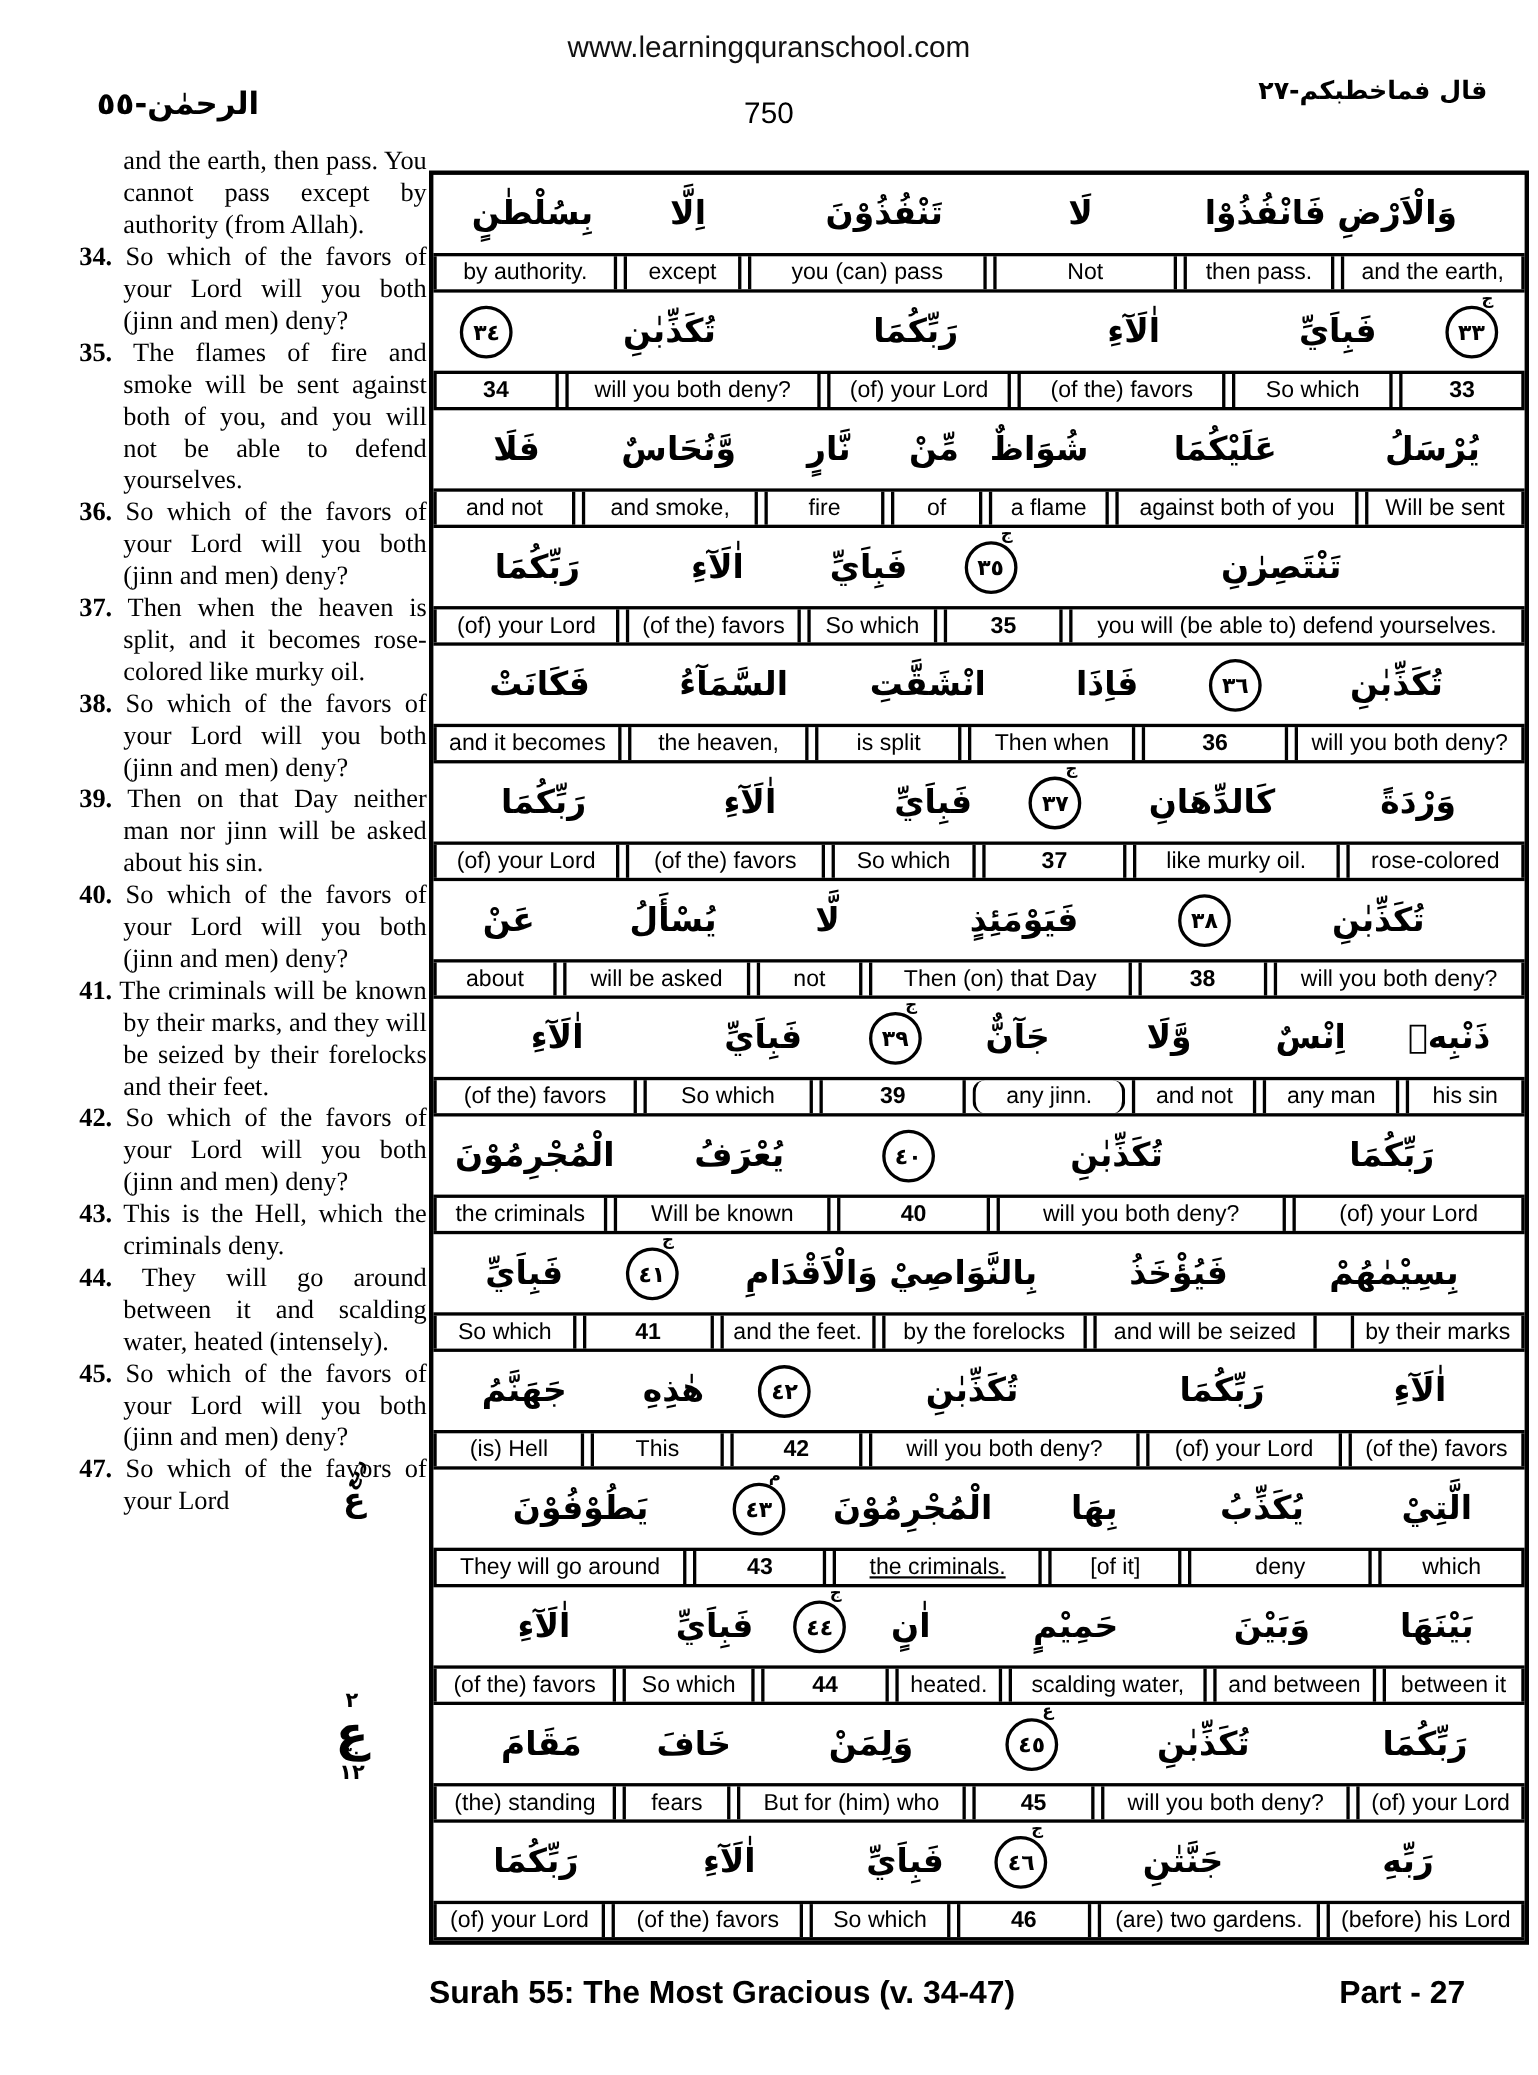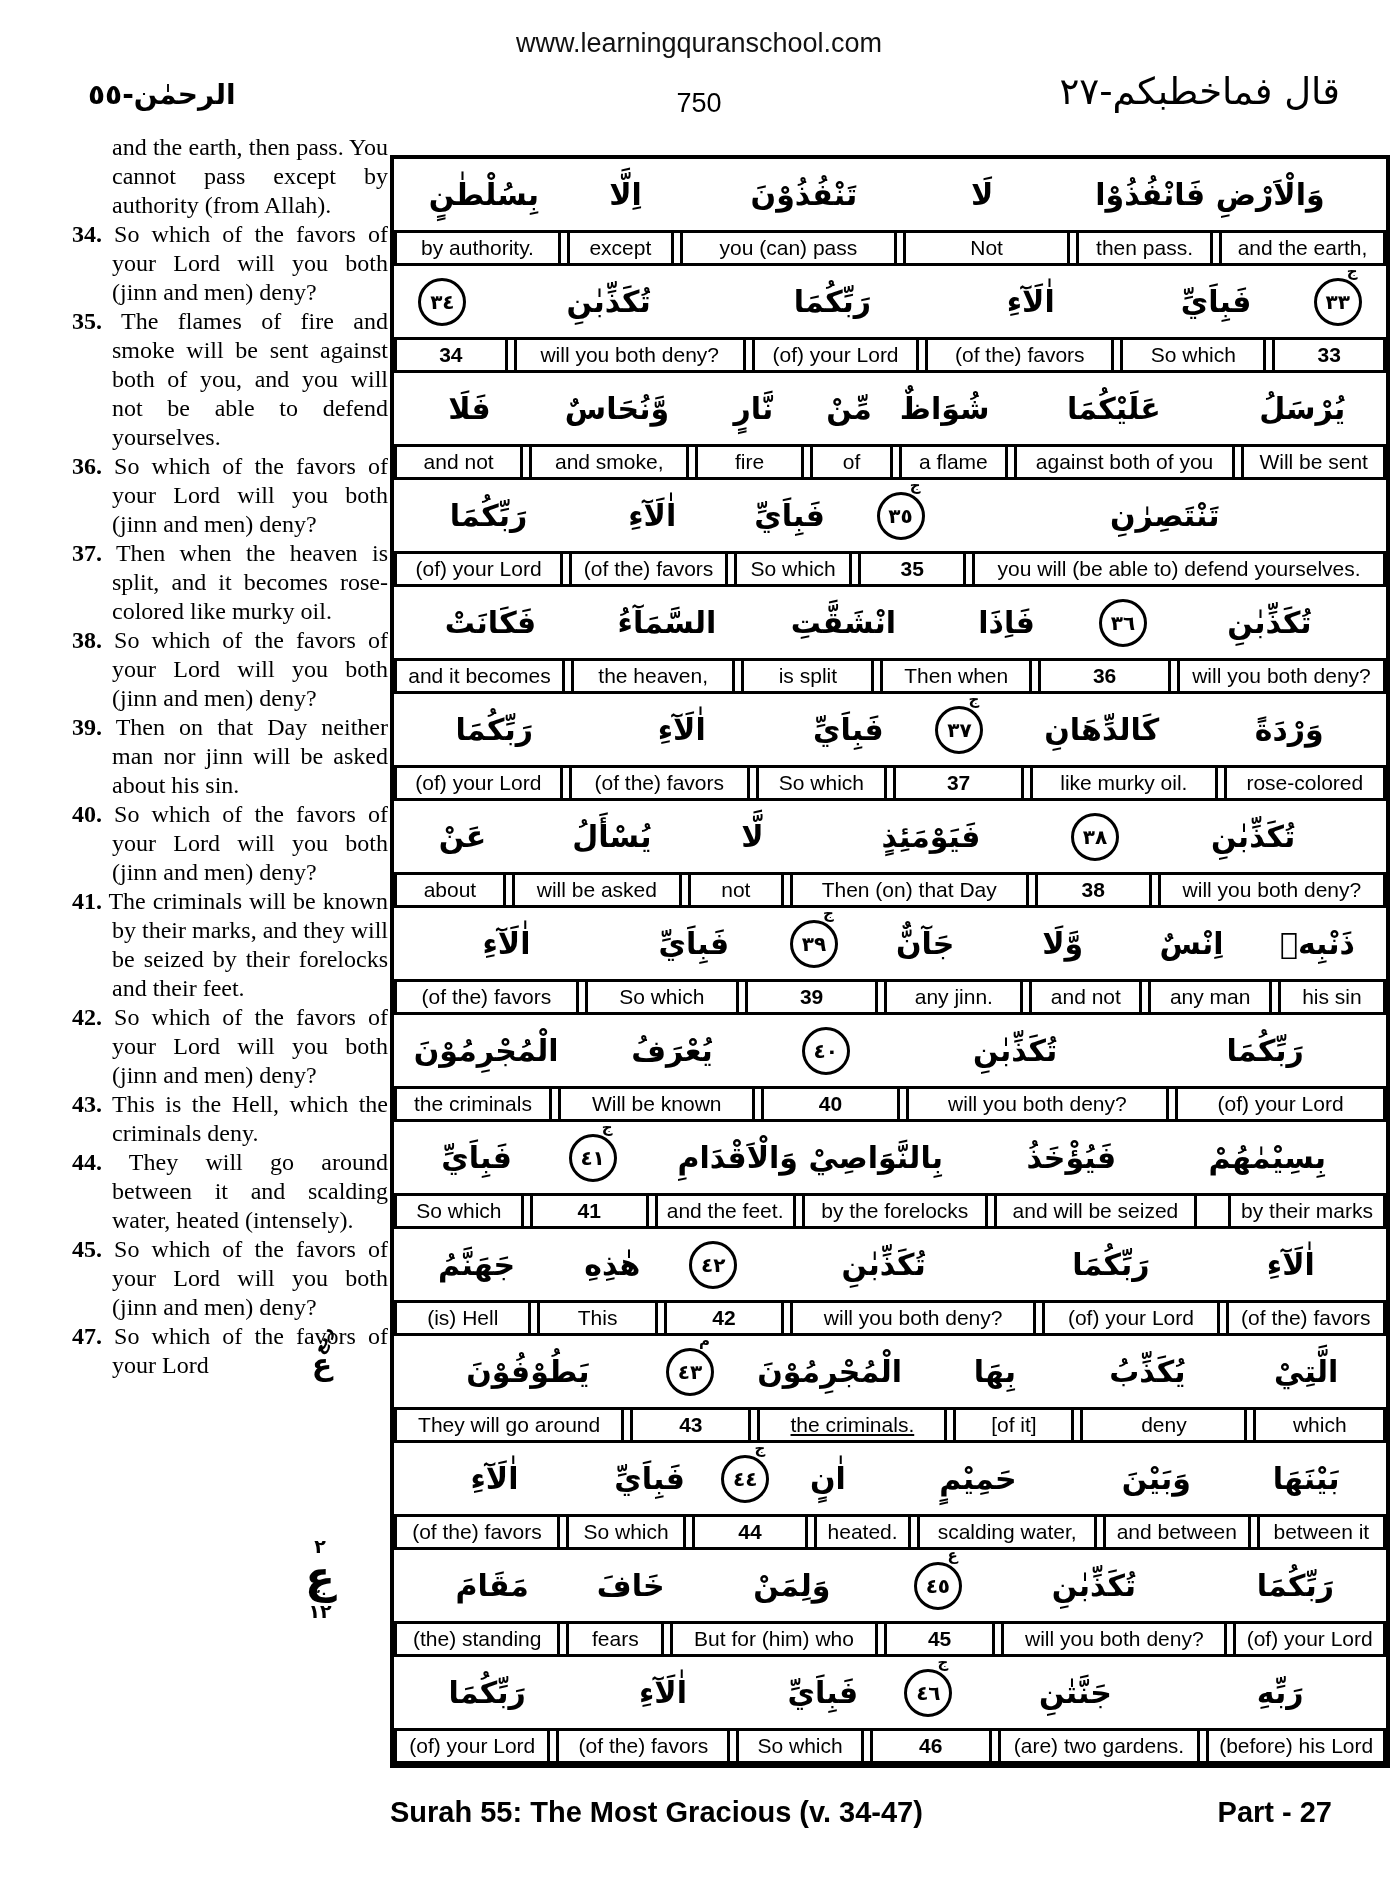--- a/index.html
+++ b/index.html
@@ -6,22 +6,22 @@
   .page { position:relative; width:1398px; height:1886px; background:#fff; color:#000; overflow:hidden; }
 
   .site-url { position:absolute; top:28px; left:0; right:0; text-align:center;
     font-family:"Liberation Sans",sans-serif; font-size:27px; color:#111; }
 
   .page-head { position:absolute; top:68px; left:0; right:0; height:64px; }
   .surah-ar { position:absolute; left:88px; top:10px; font-family:"DejaVu Sans",sans-serif;
     font-weight:bold; font-size:28px; direction:rtl; }
   .page-num { position:absolute; left:0; right:0; top:20px; text-align:center;
     font-family:"Liberation Sans",sans-serif; font-size:27px; }
-  .juz-ar { position:absolute; right:58px; top:2px; font-family:"DejaVu Sans",sans-serif;
-    font-weight:normal; font-size:37px; direction:rtl; }
+  .juz-ar { position:absolute; right:46px; top:2px; font-family:"DejaVu Sans",sans-serif;
+    font-weight:bold; font-size:23px; direction:rtl; }
 
   .left-col { position:absolute; left:72px; top:133px; width:316px;
     font-family:"Liberation Serif",serif; font-size:24px; line-height:29px; text-align:justify; }
   .verse { margin:0; padding-left:40px; text-indent:-40px; }
   .verse.cont { text-indent:0; }
   .vnum { font-weight:bold; }
 
   .word-table { position:absolute; left:390px; top:155px; width:1000px;
     border:4px solid #000; box-sizing:border-box; background:#fff; }
   .ar-row { height:71px; display:flex; direction:rtl; align-items:center;
@@ -229,21 +229,21 @@
           <span class="ar-word" style="flex-grow: 1.05;">وَّلَا</span>
           <span class="ar-word" style="flex-grow: 1.3;">جَآنٌّ</span>
           <span class="ar-word" style="flex-grow: 0.6;"><span class="vc">٣٩<i class="vmark">ج</i></span></span>
           <span class="ar-word" style="flex-grow: 1.45;">فَبِاَيِّ</span>
           <span class="ar-word" style="flex-grow: 1.75;">اٰلَآءِ</span>
         </div>
         <div class="tr-row">
           <div class="tr-cell" style="flex-grow: 1.75;">(of the) favors</div>
           <div class="tr-cell" style="flex-grow: 1.45;">So which</div>
           <div class="tr-cell num" style="flex-grow: 1.25;">39</div>
-          <div class="tr-cell" style="flex-grow: 1.3;">any jinn.</div>
+          <div class="tr-cell" style="flex-grow: 1.3; border-radius: 11px;">any jinn.</div>
           <div class="tr-cell" style="flex-grow: 1.05;">and not</div>
           <div class="tr-cell" style="flex-grow: 1.15;">any man</div>
           <div class="tr-cell" style="flex-grow: 1;">his sin</div>
         </div>
       </div>
       <div class="group">
         <div class="ar-row">
           <span class="ar-word" style="flex-grow: 1.55;">رَبِّكُمَا</span>
           <span class="ar-word" style="flex-grow: 1.95;">تُكَذِّبٰنِ</span>
           <span class="ar-word" style="flex-grow: 0.7;"><span class="vc">٤٠</span></span>

